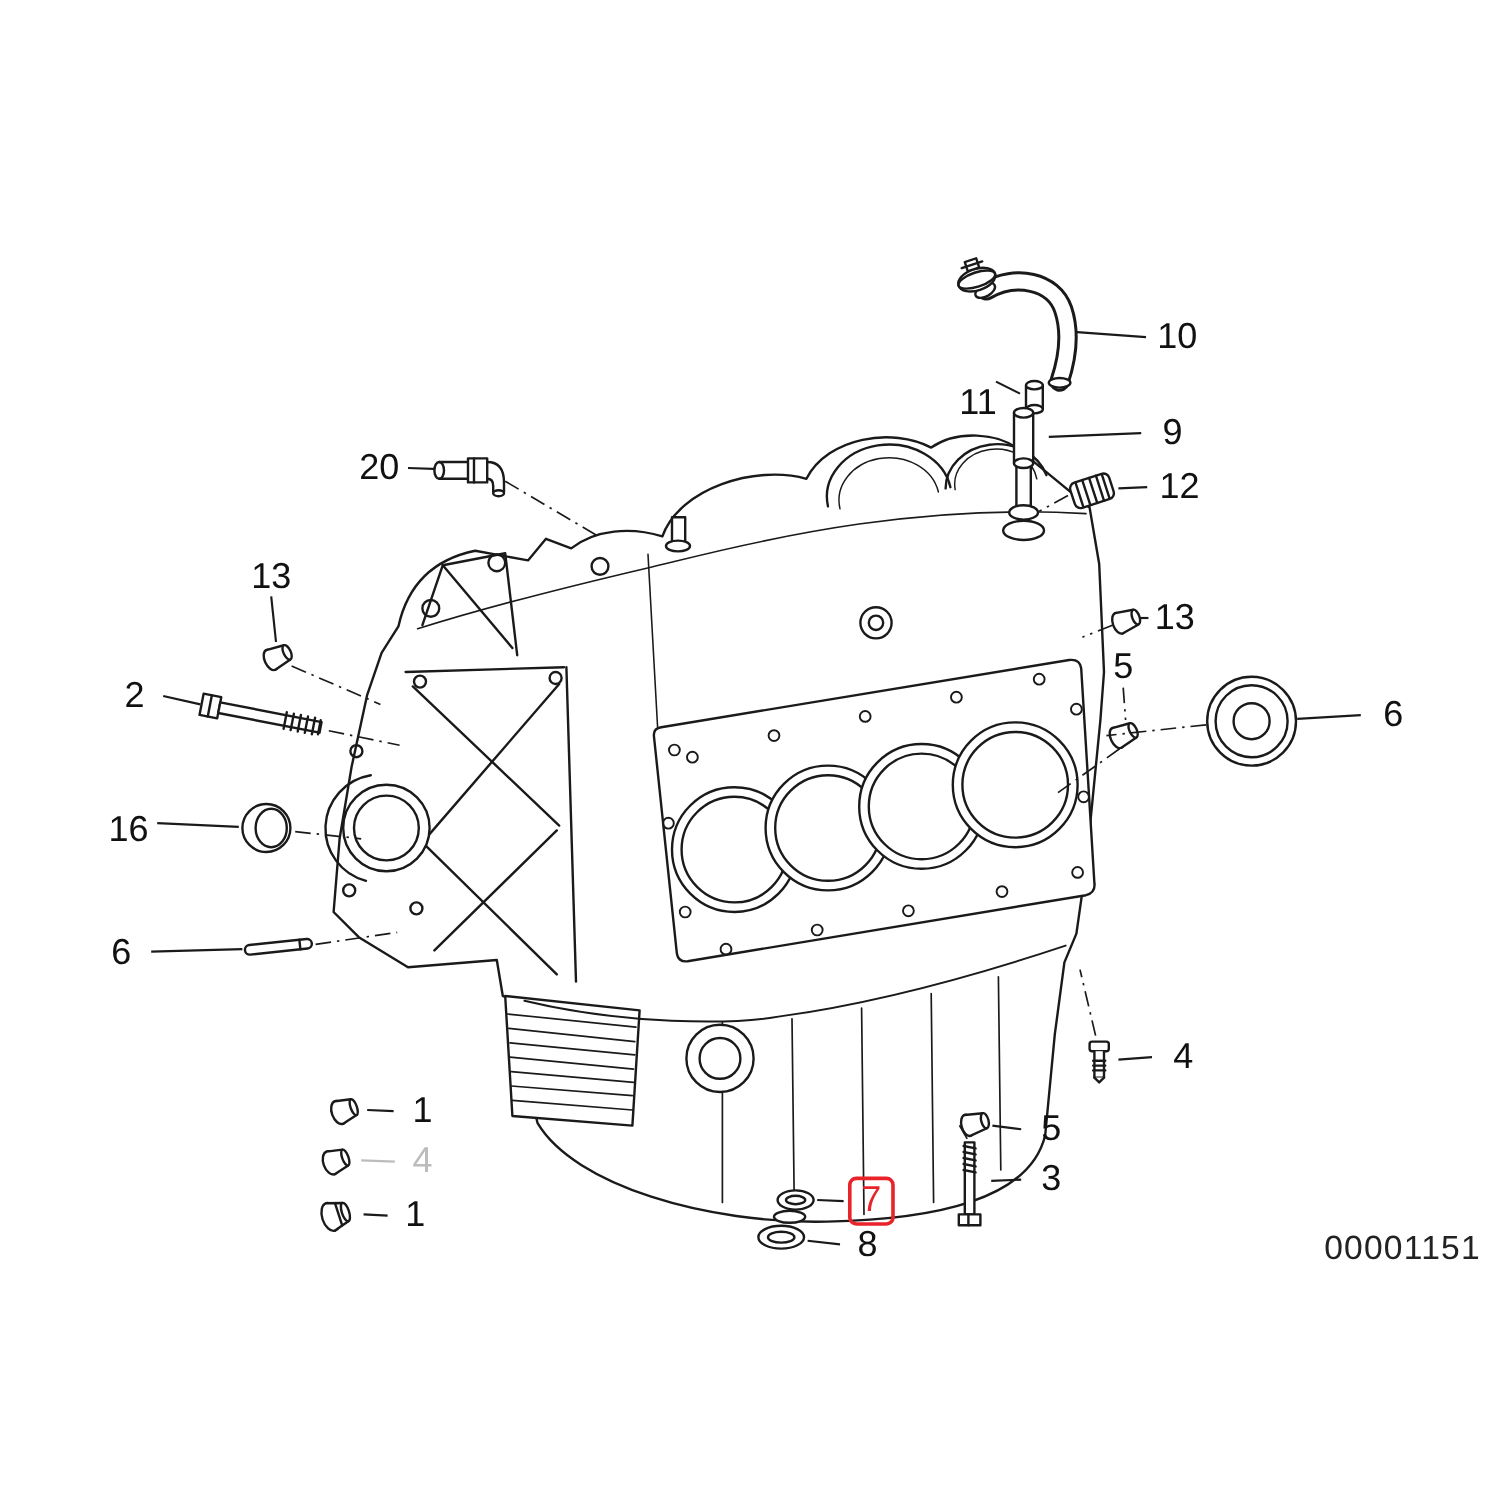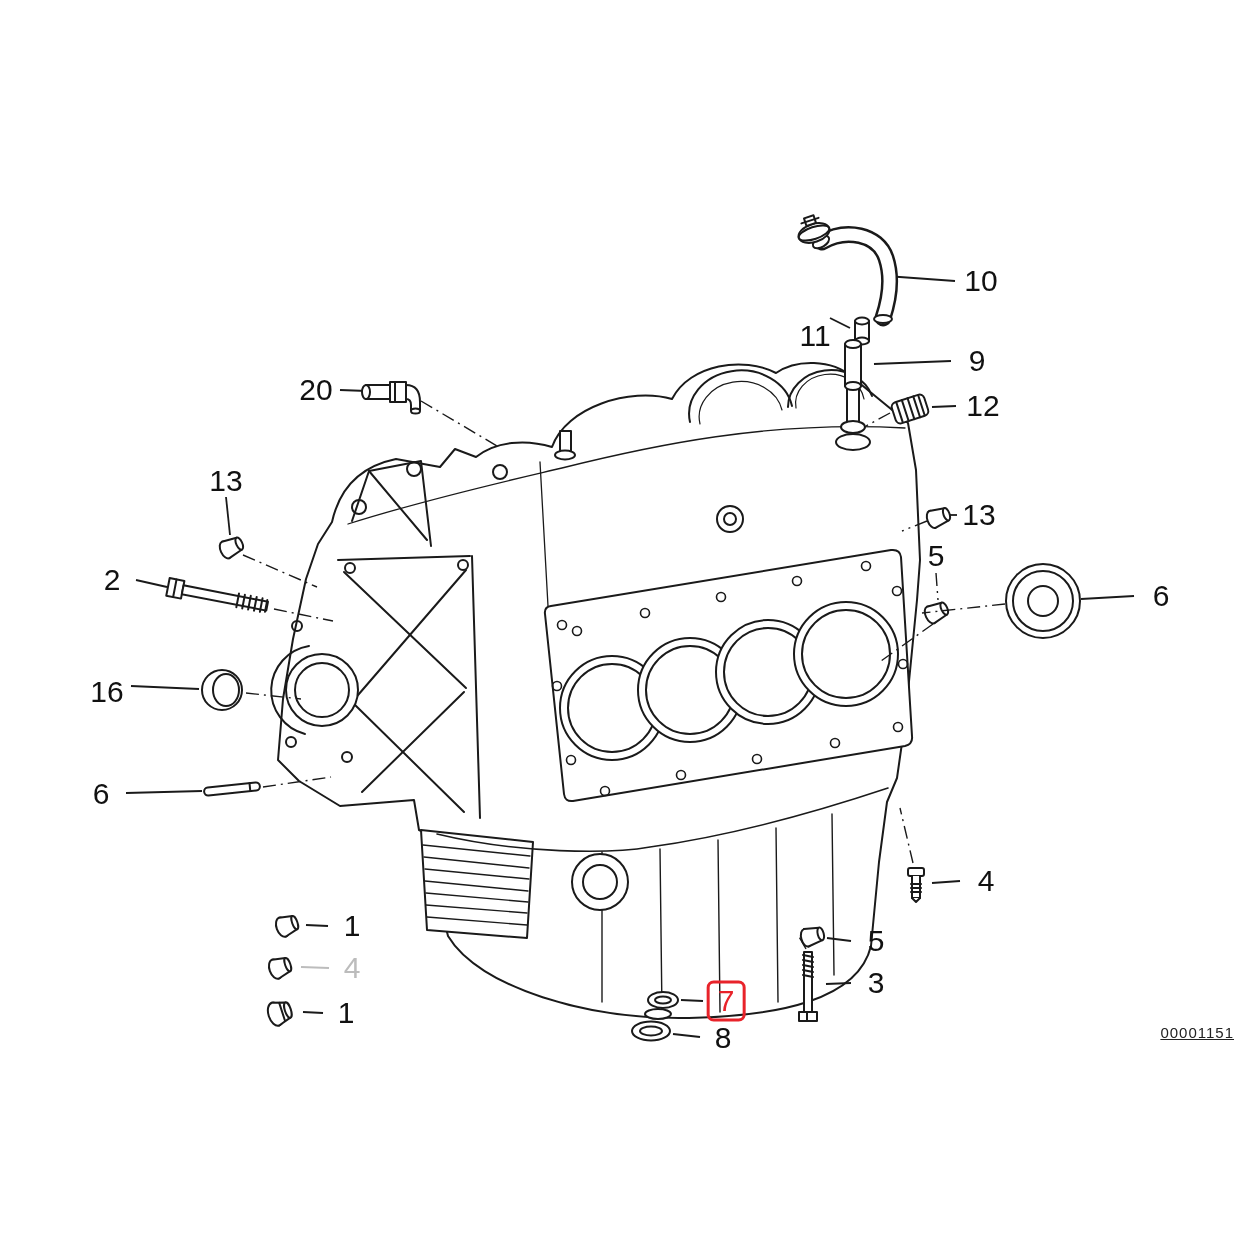--- a/index.html
+++ b/index.html
@@ -12,23 +12,22 @@
   .callout{
     position:absolute;transform:translate(-50%,-50%);
     font-weight:normal;font-size:30px;line-height:1;color:#111111;
     user-select:none;white-space:nowrap;
   }
   .callout.muted{color:#bcbcbc;}
   .callout.highlighted{
     border:3px solid #e8232a;border-radius:7px;padding:2px 8px 3px 8px;
   }
   #diagram-code{
-    position:absolute;right:22px;top:1024px;font-size:15px;color:#222222;
+    position:absolute;right:22px;top:1024px;font-size:28px;color:#222222;
     letter-spacing:1px;
-    text-decoration:underline;
   }
 </style>
 </head>
 <body>
 
 <div id="stage">
 
   <svg id="engine-svg" viewBox="0 0 1256 1256">
     <g stroke="#1a1a1a" stroke-width="2" fill="none" stroke-linecap="round" stroke-linejoin="round">
 

